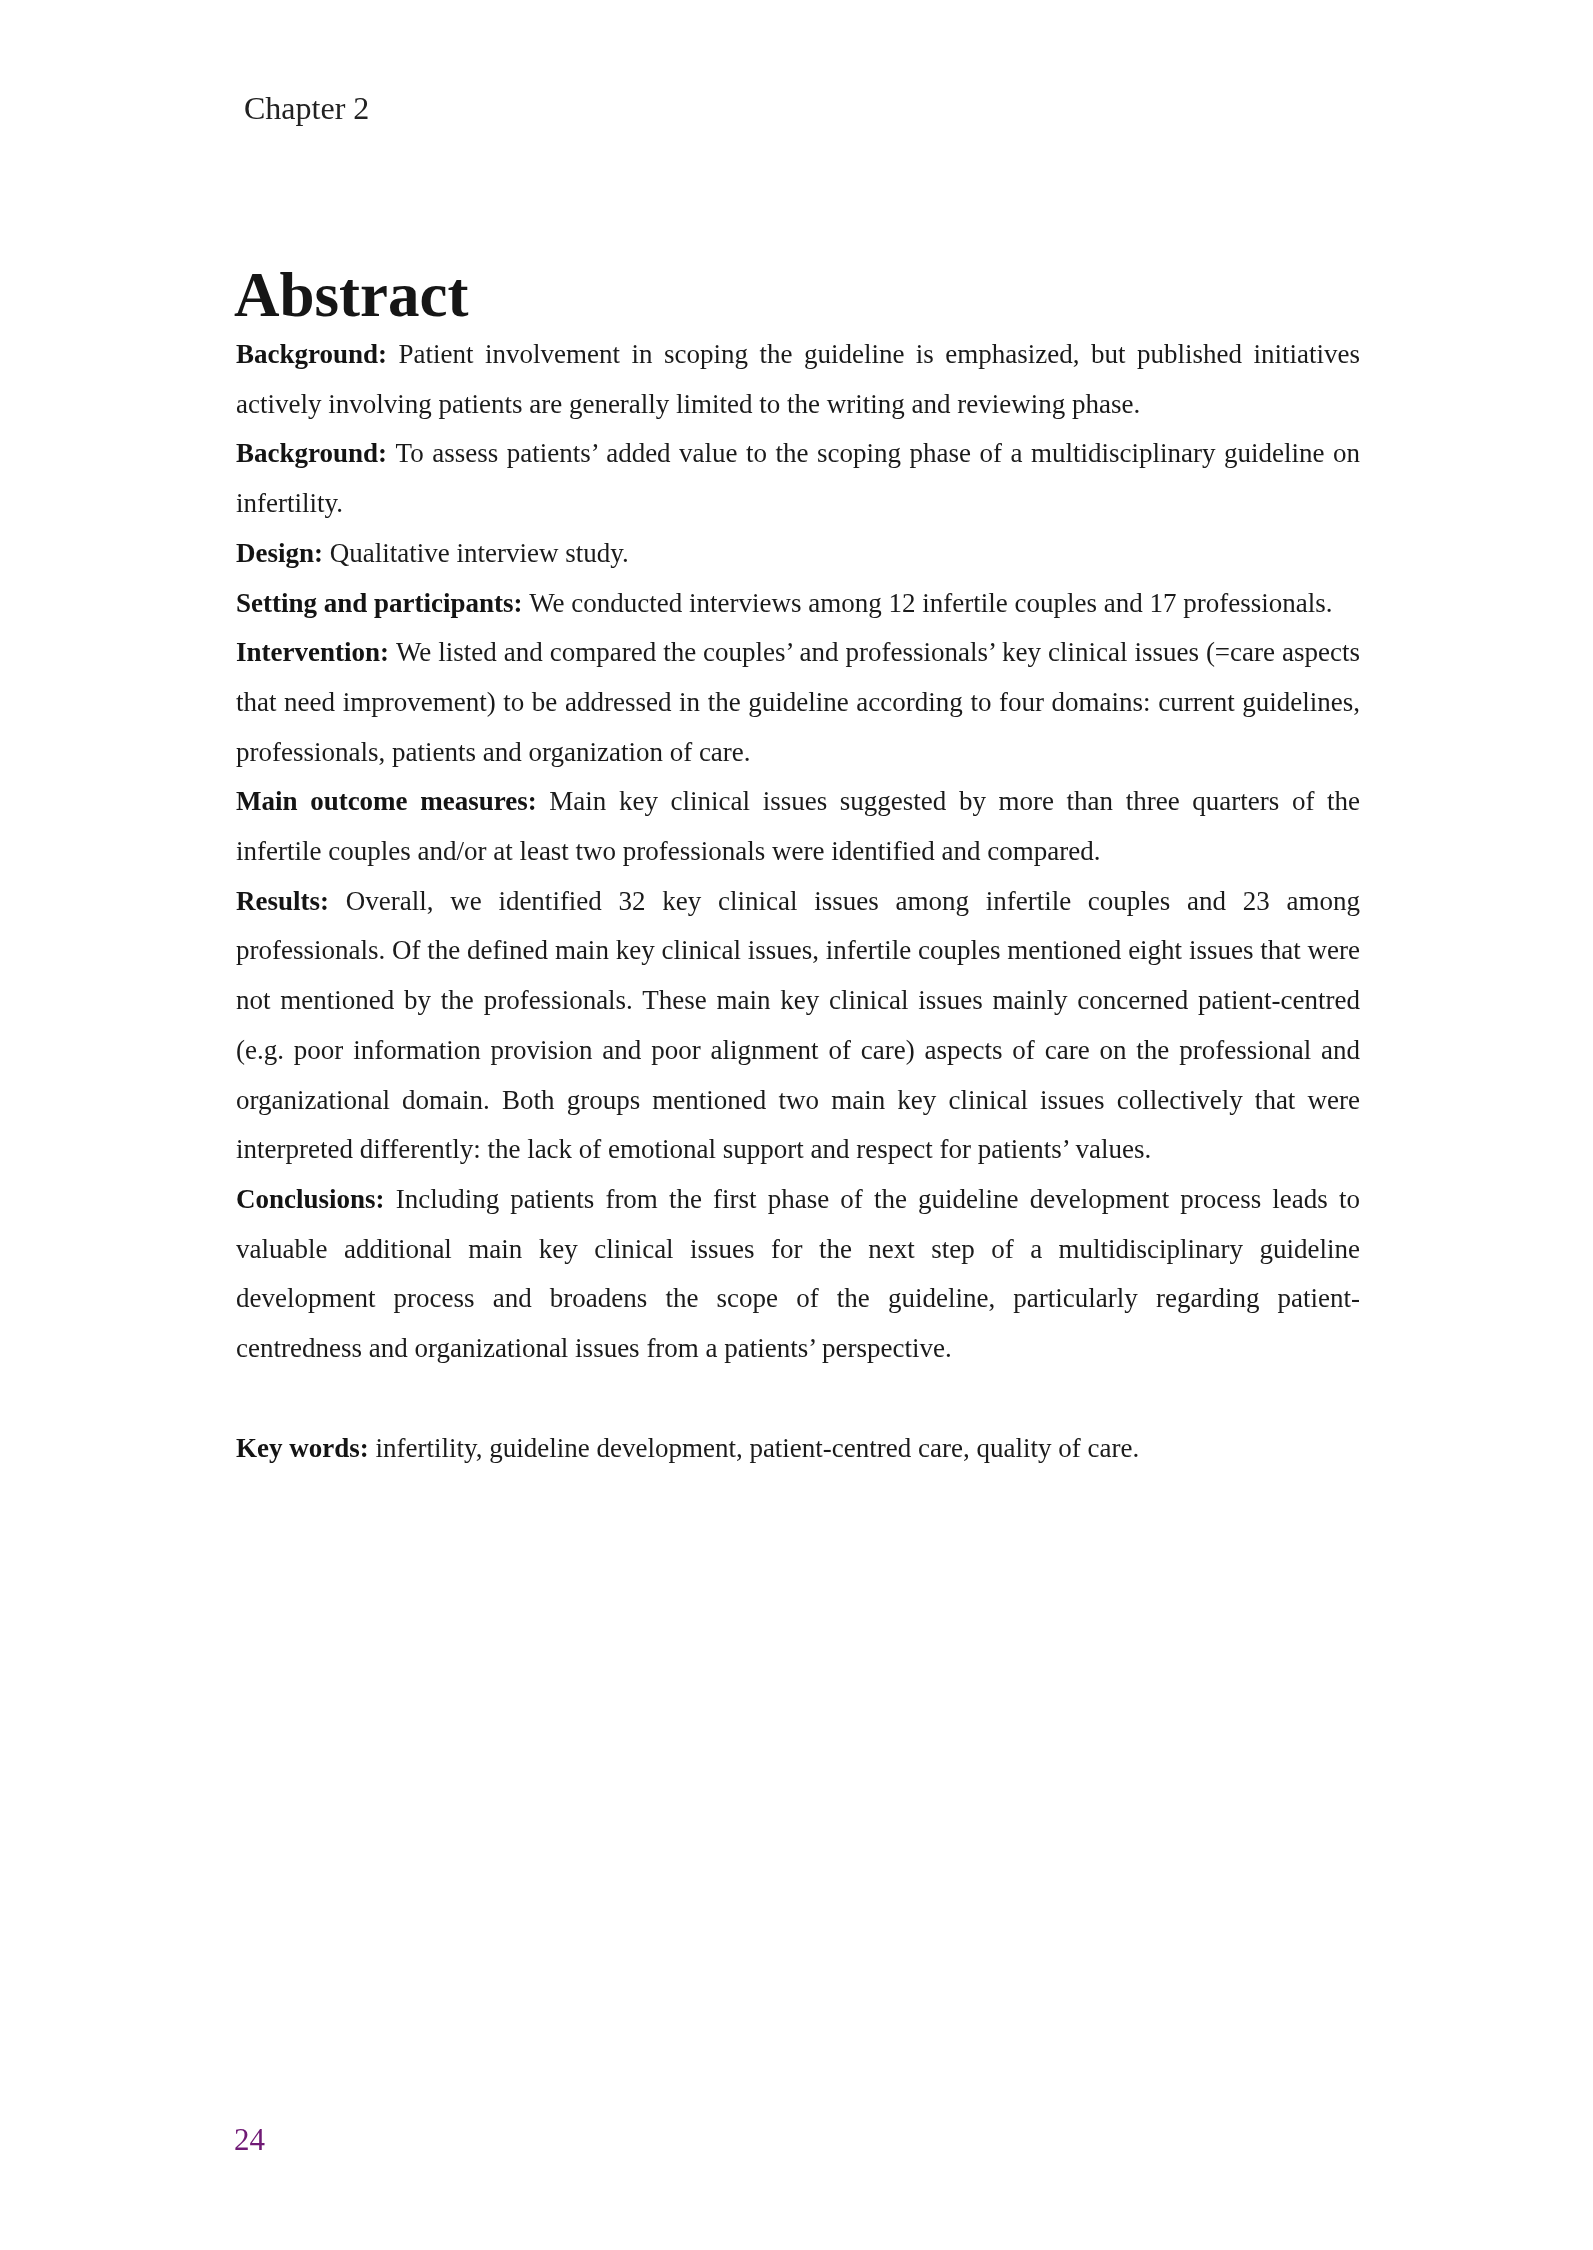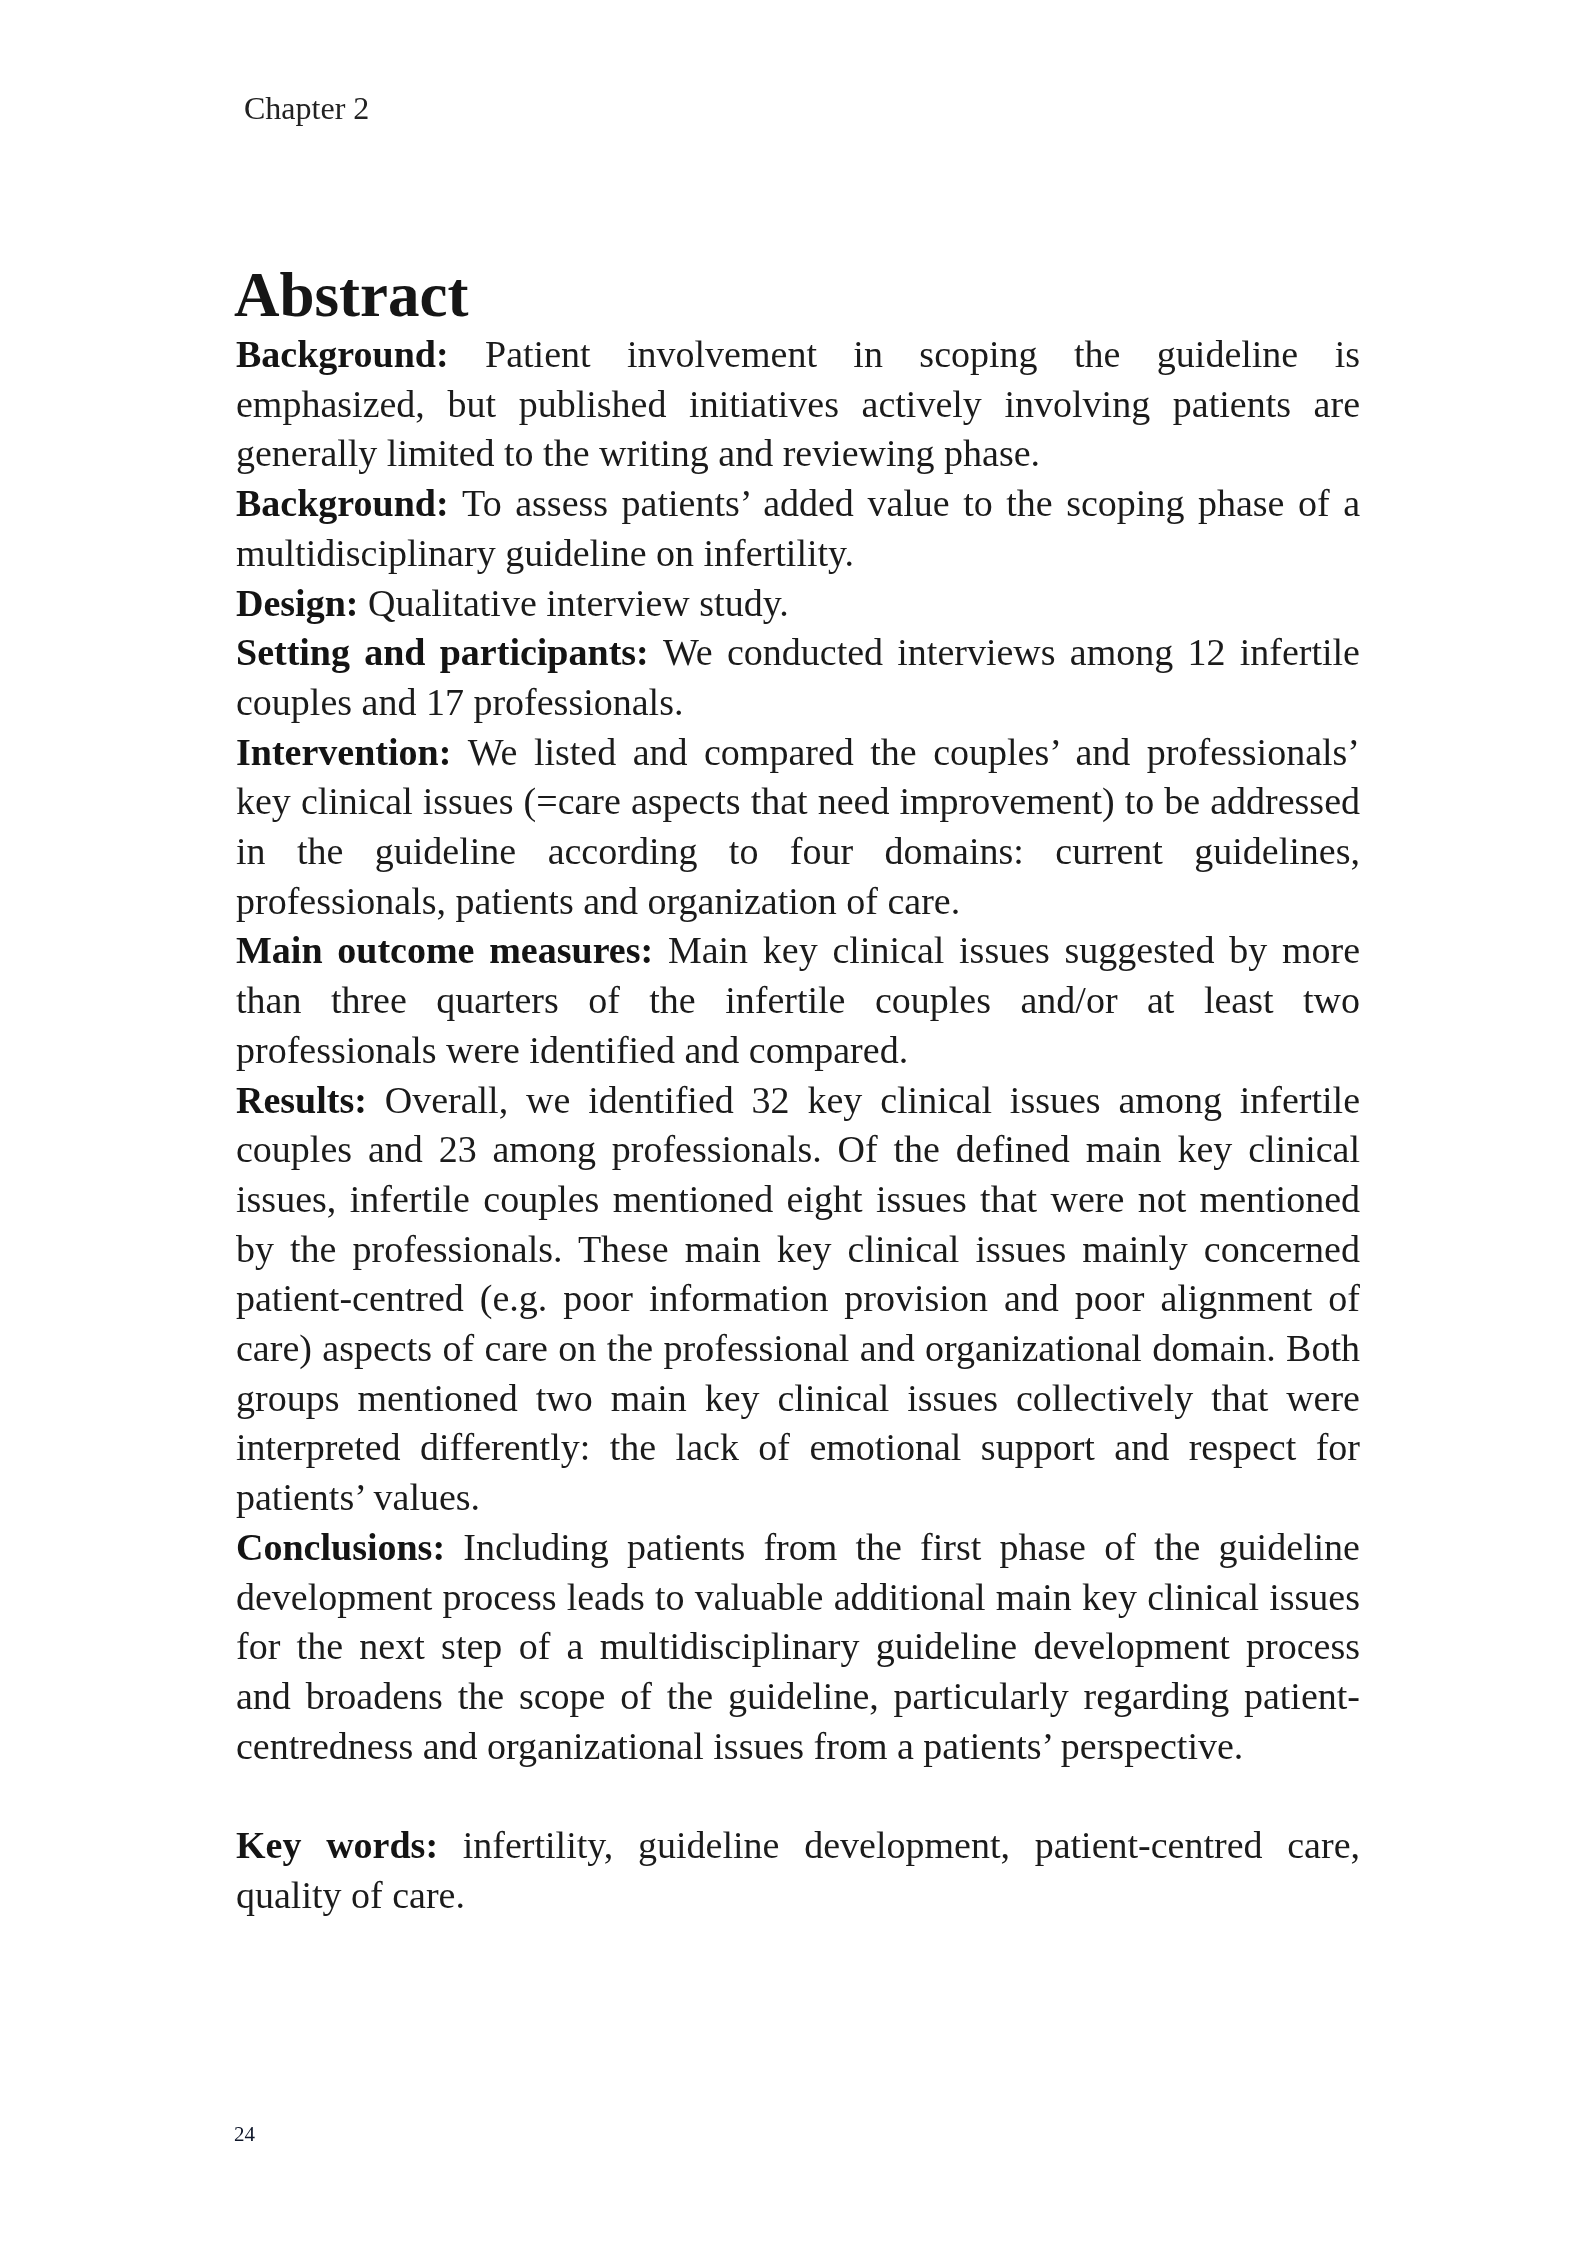--- a/index.html
+++ b/index.html
@@ -31,21 +31,21 @@
     font-size: 63px;
     font-weight: 700;
     line-height: 1.1;
     color: #161616;
   }
   .body-block {
     position: absolute;
     left: 236px;
     top: 330px;
     width: 1124px;
-    font-size: 38px;
+    font-size: 27px;
     line-height: 49.7px;
     text-align: justify;
     text-justify: inter-word;
     hyphens: none;
     color: #1b1b1b;
   }
   .para {
     margin: 0;
     padding: 0;
   }
@@ -53,22 +53,22 @@
     font-weight: 700;
     color: #141414;
   }
   .keywords {
     margin-top: 50px;
   }
   .page-number {
     position: absolute;
     left: 234px;
     top: 2122px;
-    font-size: 21px;
-    color: #0f172a;
+    font-size: 31px;
+    color: #701a75;
   }
 </style>
 </head>
 <body>
 
 <div class="page">
 
   <div class="chapter-header">Chapter 2</div>
 
   <h1 class="page-title">Abstract</h1>

